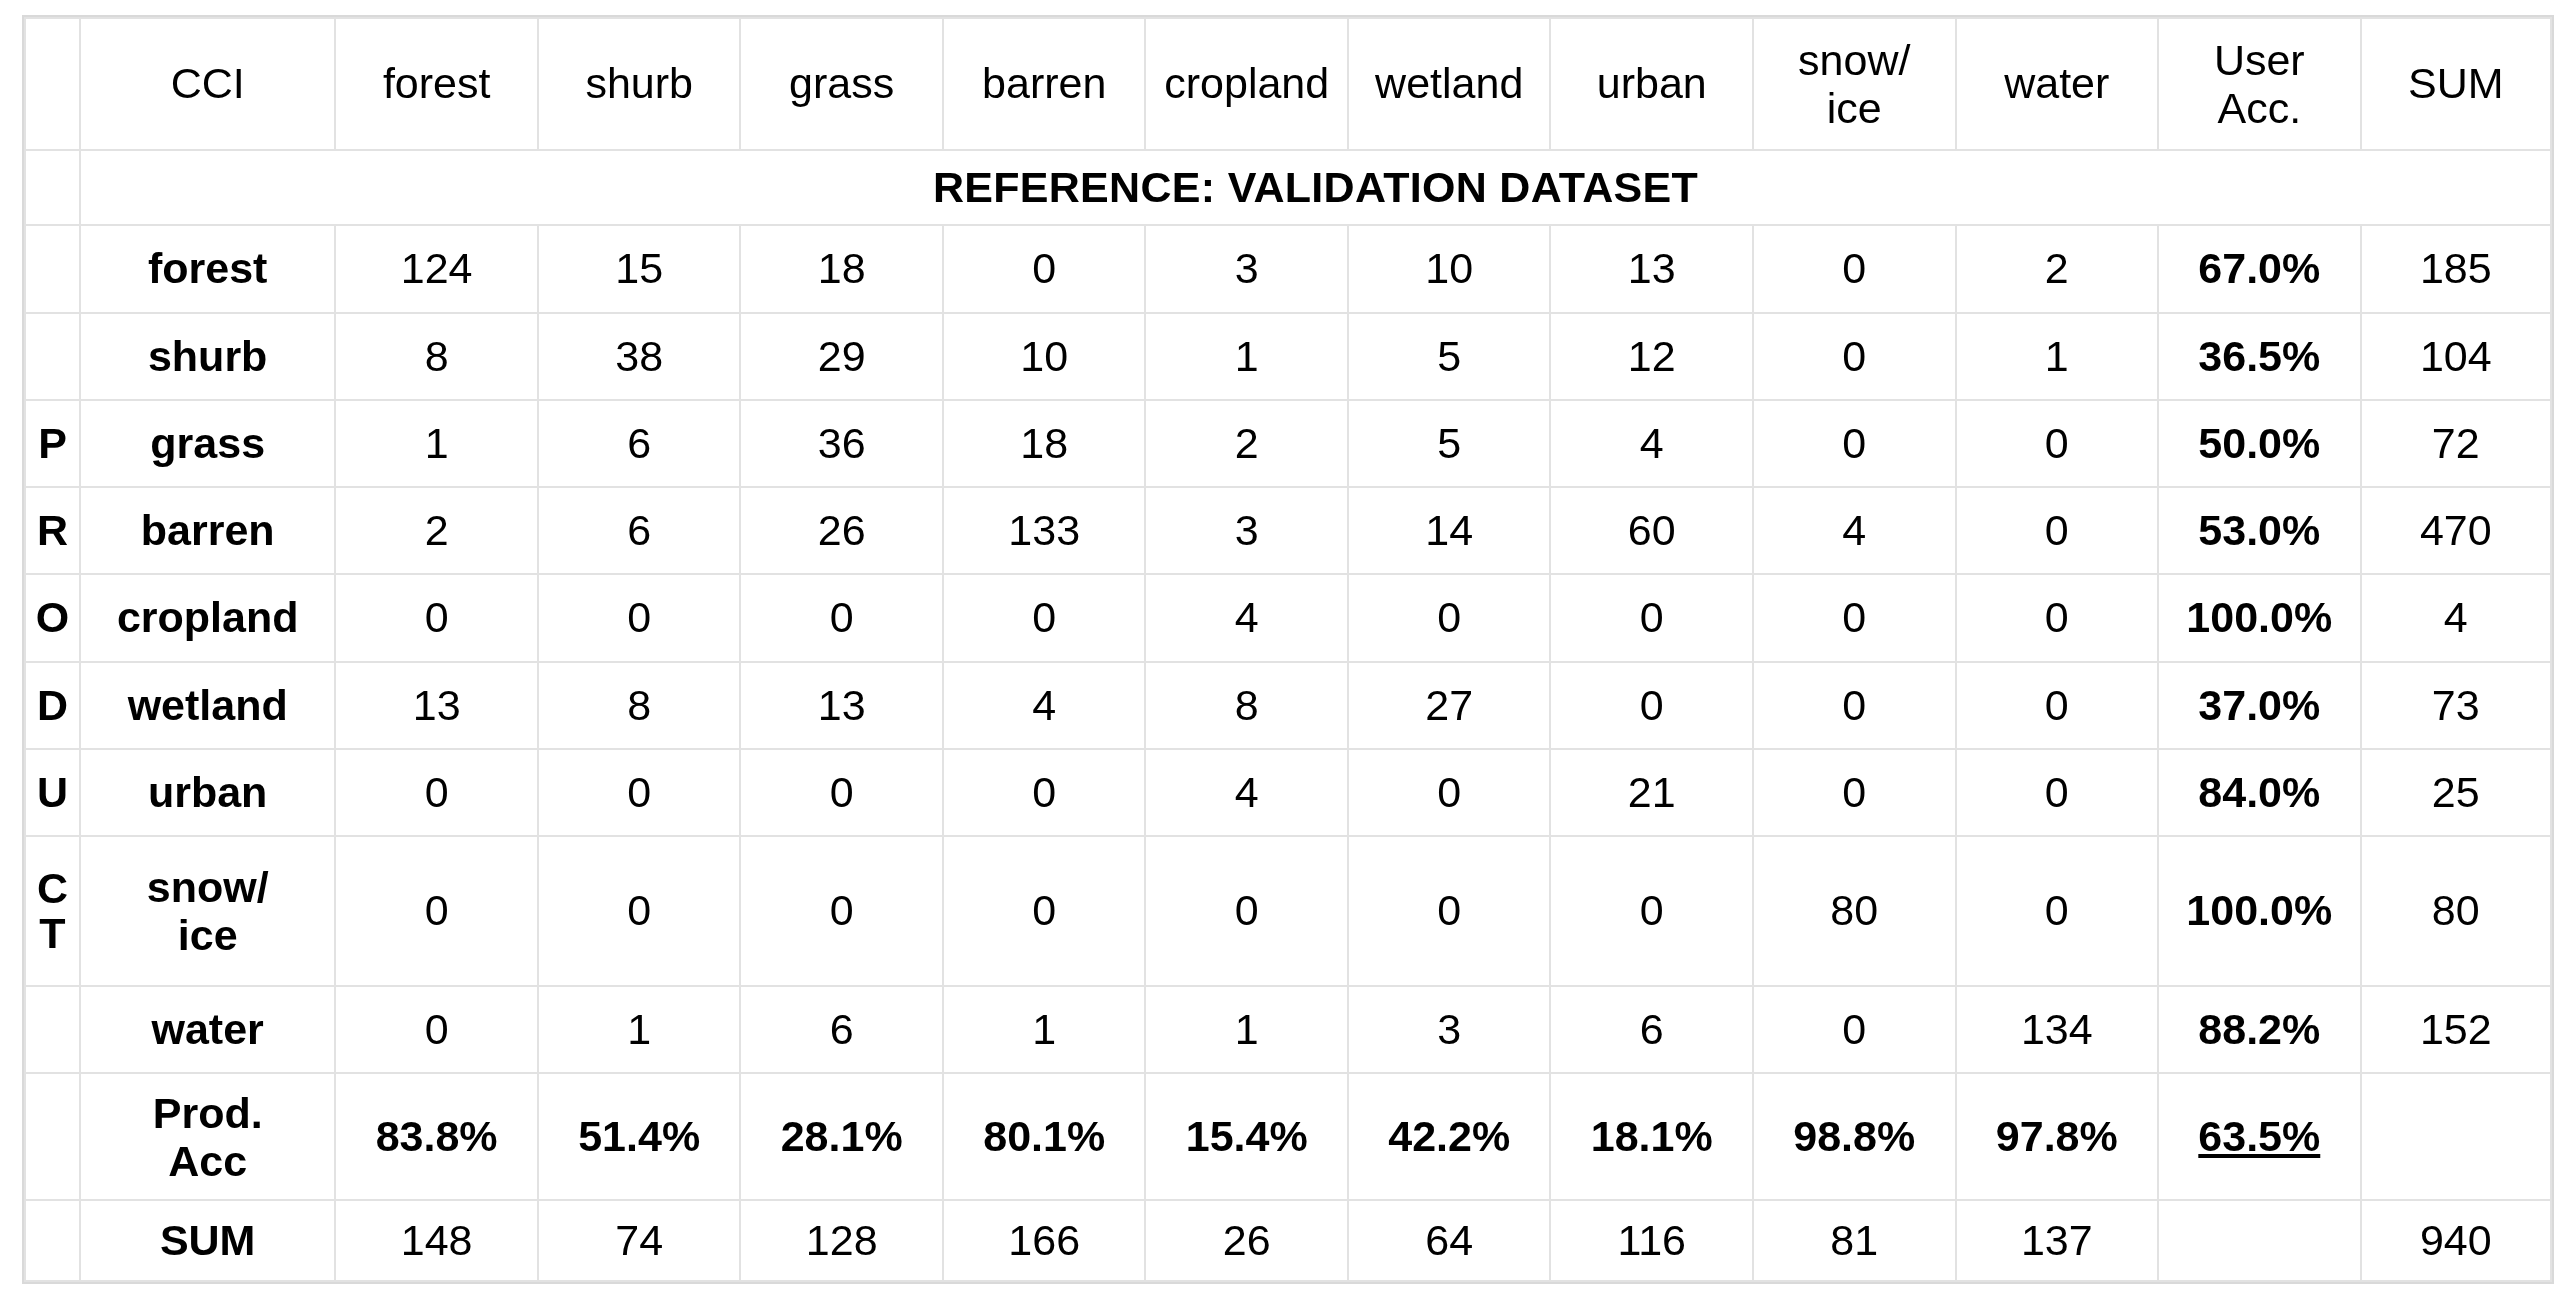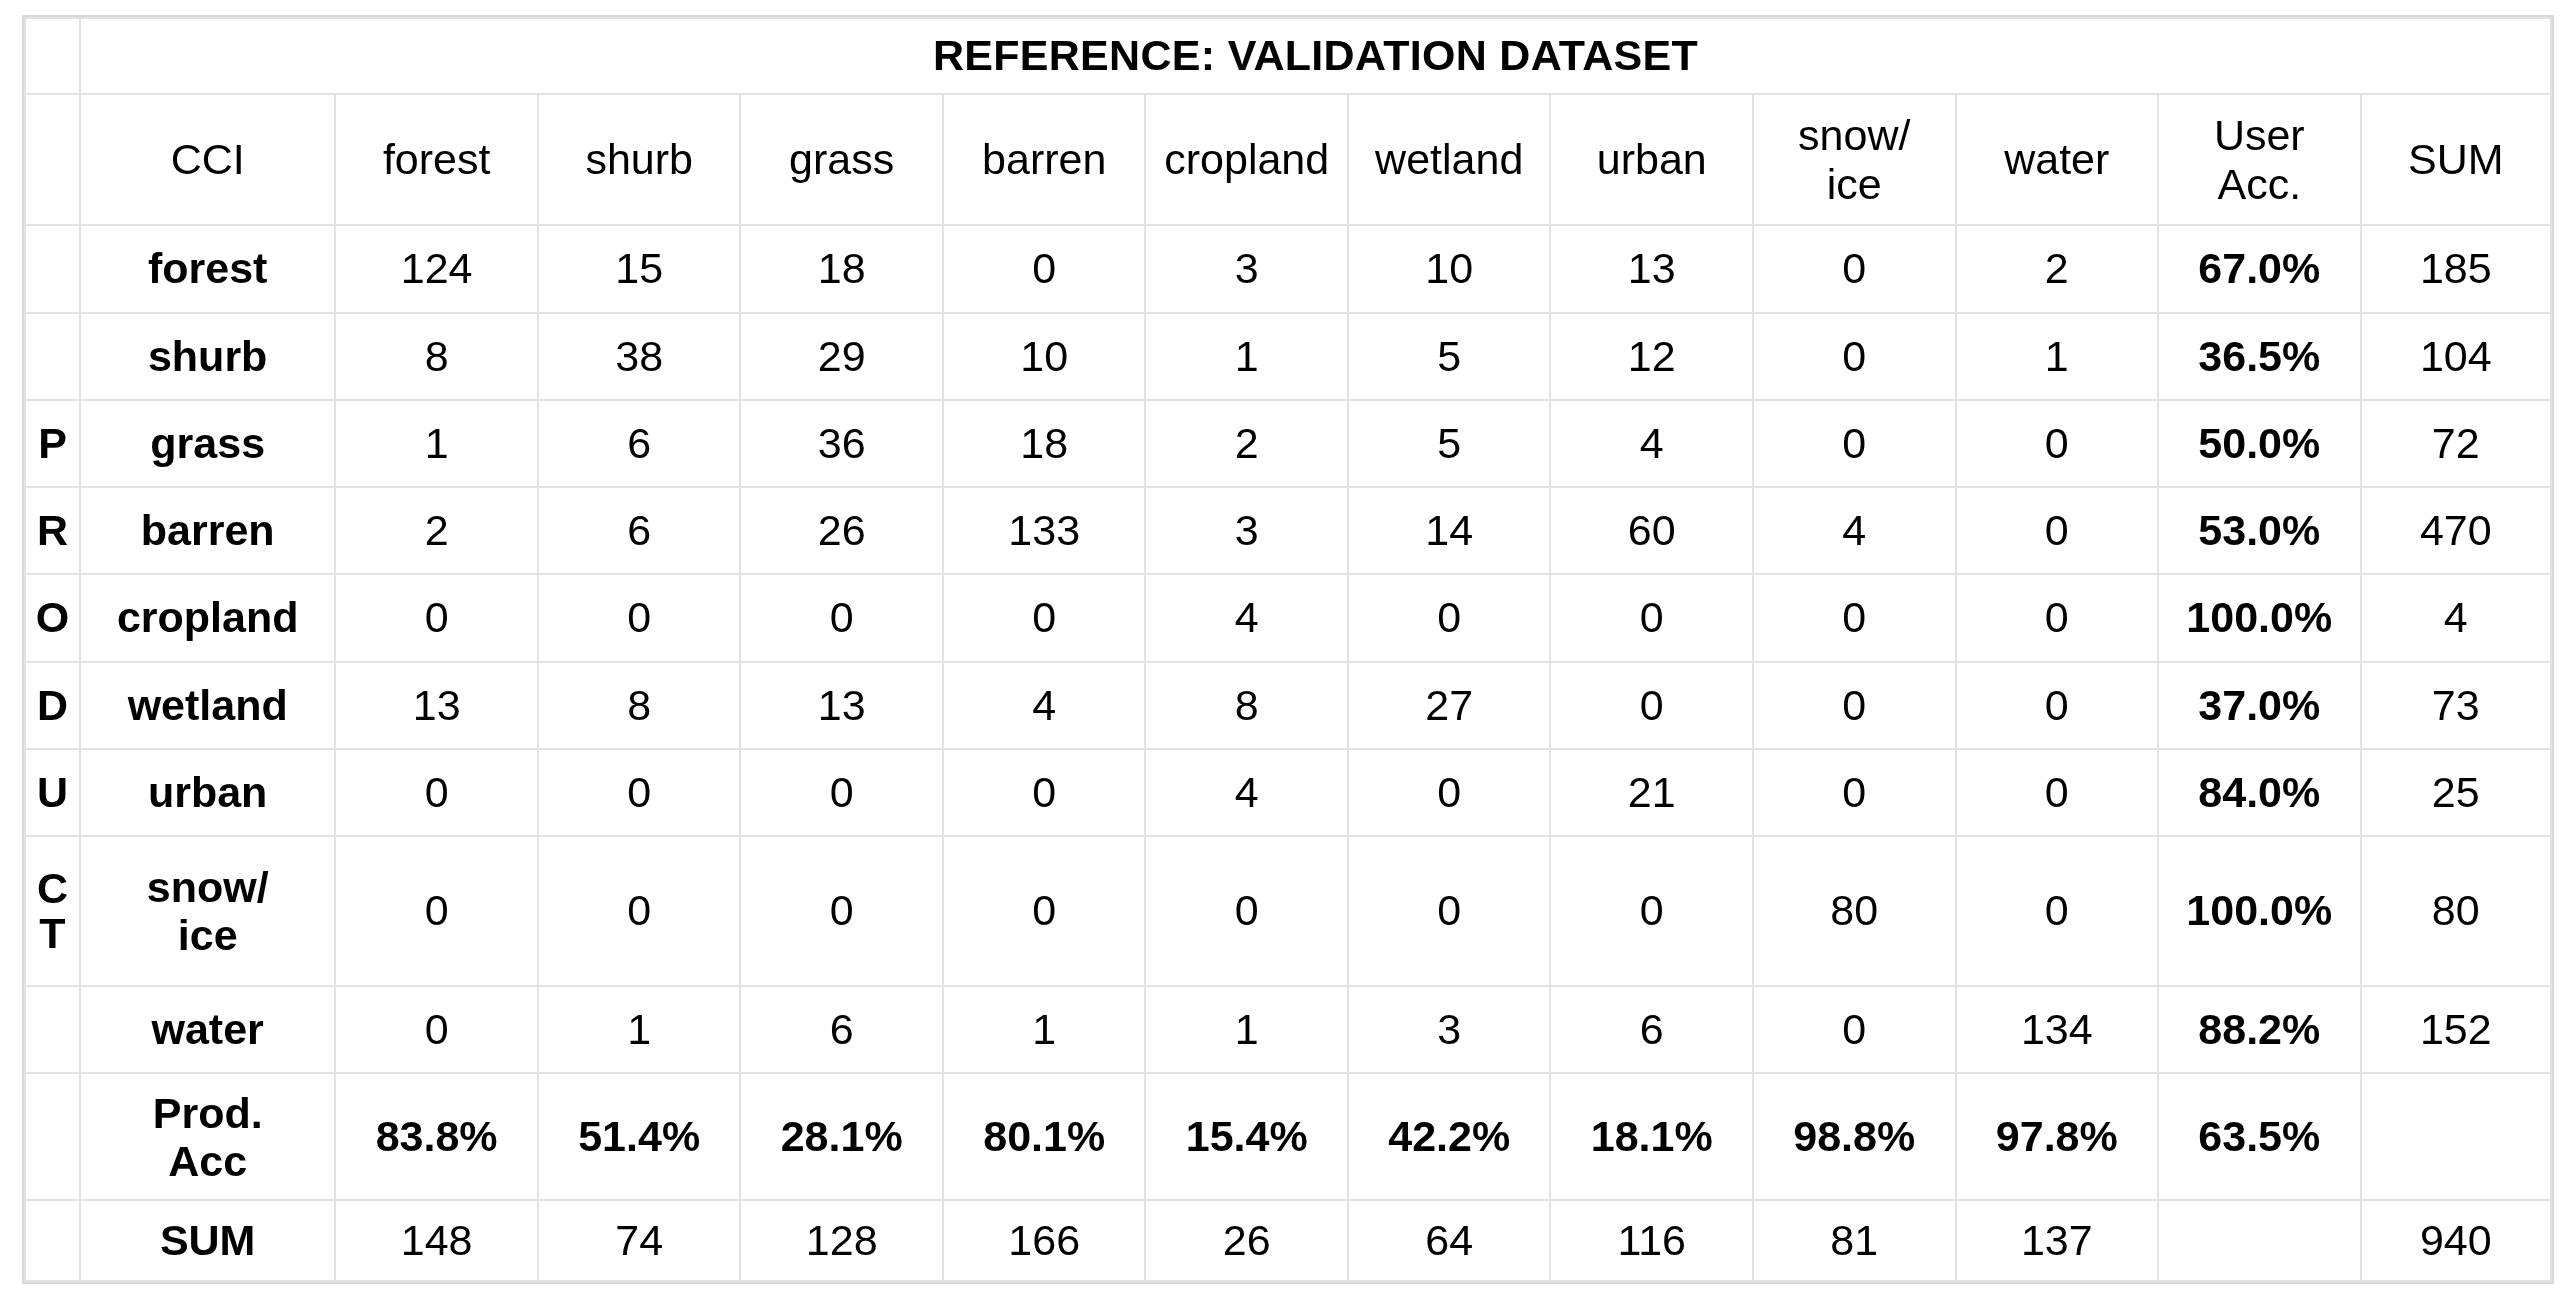--- a/index.html
+++ b/index.html
@@ -99,20 +99,21 @@
     margin-top: 13px;
   }
 
   .pct {
     font-weight: bold;
     margin-top: 32px;
   }
   .pct-overall {
     font-weight: bold;
     color: #ff0000;
+    text-decoration: underline;
   }
 
   .blank-cell { background: #ffffff; }
 
   .stack { display: block; }
 </style>
 </head>
 <body>
 
 <div id="sheet">
@@ -126,25 +127,20 @@
         <col class="c-data">
       <col class="c-data">
         <col class="c-data">
         <col class="c-data">
         <col class="c-data">
       <col class="c-data">
       <col class="c-useracc">
       <col class="c-sum">
     </colgroup>
     <tbody>
-
-      <tr style="height:71px;">
-        <td class="spine-blank"></td>
-        <td class="title-cell" colspan="12">REFERENCE: VALIDATION DATASET</td>
-      </tr>
 
       <tr style="height:124px;">
         <td class="spine-blank"></td>
         <td class="corner-cci">CCI</td>
         <td class="colhead">forest</td>
         <td class="colhead">shurb</td>
         <td class="colhead">grass</td>
         <td class="colhead">barren</td>
         <td class="colhead">cropland</td>
         <td class="colhead">wetland</td>
@@ -154,20 +150,25 @@
             <span class="stack">ice</span>
           </td>
         <td class="colhead">water</td>
         <td class="colhead two-line">
             <span class="stack">User</span>
             <span class="stack">Acc.</span>
           </td>
         <td class="colhead">SUM</td>
       </tr>
 
+      <tr style="height:71px;">
+        <td class="spine-blank"></td>
+        <td class="title-cell" colspan="12">REFERENCE: VALIDATION DATASET</td>
+      </tr>
+
       <tr style="height:82px;">
         <td class="spine-blank"></td>
         <td class="rowhead">forest</td>
         <td class="diag">124</td>
         <td>15</td>
         <td>18</td>
         <td>0</td>
         <td>3</td>
         <td>10</td>
         <td>13</td>

